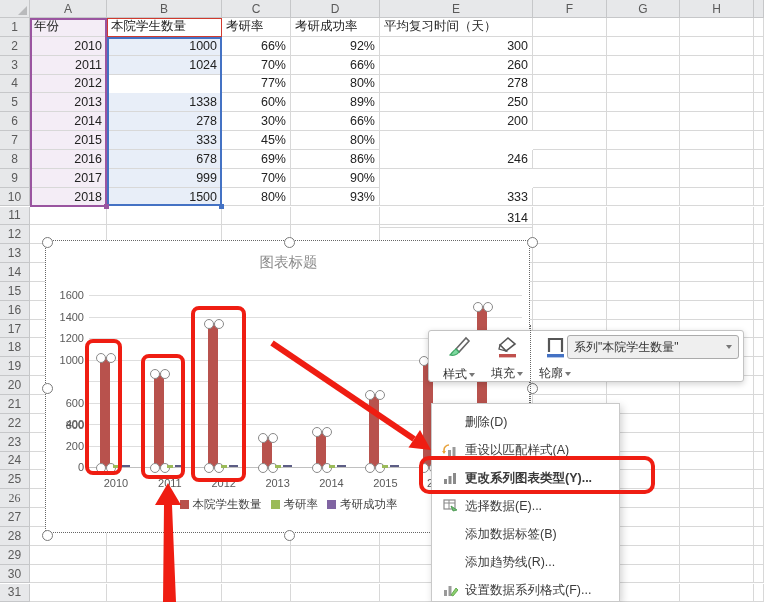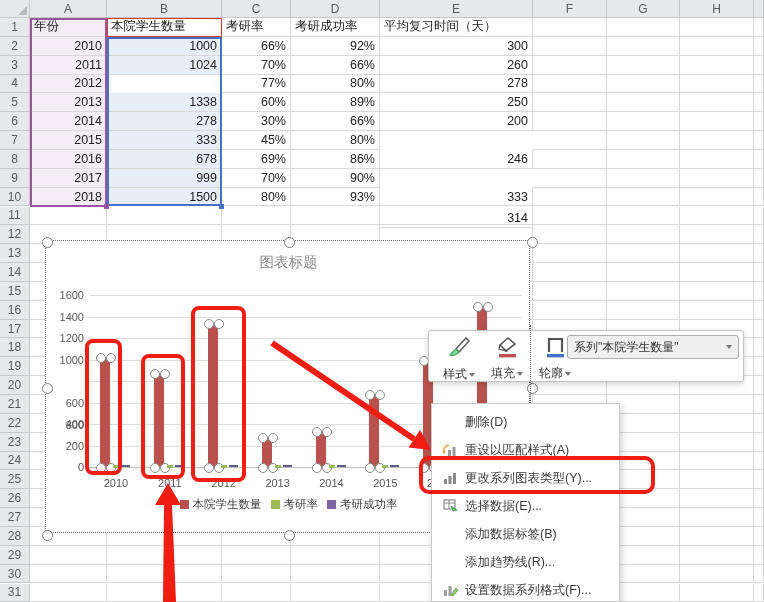--- a/index.html
+++ b/index.html
@@ -297,21 +297,21 @@
       <div class="abs hdr" style="left: 0px; top: 470.4px; width: 30px; height: 18.85px;">25</div>
       <div class="abs cell" style="left: 30px; top: 470.4px; width: 77px; height: 18.85px;"></div>
       <div class="abs cell" style="left: 107px; top: 470.4px; width: 115px; height: 18.85px;"></div>
       <div class="abs cell" style="left: 222px; top: 470.4px; width: 69px; height: 18.85px;"></div>
       <div class="abs cell" style="left: 291px; top: 470.4px; width: 89px; height: 18.85px;"></div>
       <div class="abs cell" style="left: 380px; top: 470.4px; width: 153px; height: 18.85px;"></div>
       <div class="abs cell" style="left: 533px; top: 470.4px; width: 74px; height: 18.85px;"></div>
       <div class="abs cell" style="left: 607px; top: 470.4px; width: 73px; height: 18.85px;"></div>
       <div class="abs cell" style="left: 680px; top: 470.4px; width: 74px; height: 18.85px;"></div>
       <div class="abs cell" style="left: 754px; top: 470.4px; width: 10px; height: 18.85px;"></div>
-      <div class="abs hdr" style="left: 0px; top: 489.25px; width: 30px; height: 18.85px;">26</div>
+      <div class="abs hdr" style="left: 0px; top: 489.25px; width: 30px; height: 18.85px; font-family: Liberation Serif, serif;">26</div>
       <div class="abs cell" style="left: 30px; top: 489.25px; width: 77px; height: 18.85px;"></div>
       <div class="abs cell" style="left: 107px; top: 489.25px; width: 115px; height: 18.85px;"></div>
       <div class="abs cell" style="left: 222px; top: 489.25px; width: 69px; height: 18.85px;"></div>
       <div class="abs cell" style="left: 291px; top: 489.25px; width: 89px; height: 18.85px;"></div>
       <div class="abs cell" style="left: 380px; top: 489.25px; width: 153px; height: 18.85px;"></div>
       <div class="abs cell" style="left: 533px; top: 489.25px; width: 74px; height: 18.85px;"></div>
       <div class="abs cell" style="left: 607px; top: 489.25px; width: 73px; height: 18.85px;"></div>
       <div class="abs cell" style="left: 680px; top: 489.25px; width: 74px; height: 18.85px;"></div>
       <div class="abs cell" style="left: 754px; top: 489.25px; width: 10px; height: 18.85px;"></div>
       <div class="abs hdr" style="left: 0px; top: 508.1px; width: 30px; height: 18.85px;">27</div>
@@ -523,21 +523,21 @@
         <div class="ic">
           <svg width="16" height="16" viewBox="0 0 16 16">
             <rect x="6" y="8" width="3" height="6" fill="#9a9a9a"></rect>
             <rect x="10.5" y="5" width="3" height="9" fill="#9a9a9a"></rect>
             <path d="M7 3 A5 5 0 0 0 2 8 L2 11" fill="none" stroke="#e8a33d" stroke-width="1.6"></path>
             <path d="M0 9 L2 12 L4 9 Z" fill="#e8a33d"></path>
           </svg>
         </div>
         <div class="tx">重设以匹配样式(A)</div>
       </div>
-      <div class="mi" style="top: 60px;">
+      <div class="mi" style="top: 60px; font-weight: bold;">
         <div class="ic">
           <svg width="16" height="16" viewBox="0 0 16 16">
             <rect x="2" y="9" width="3" height="5" fill="#8a8a8a"></rect>
             <rect x="6.5" y="6" width="3" height="8" fill="#8a8a8a"></rect>
             <rect x="11" y="3" width="3" height="11" fill="#8a8a8a"></rect>
           </svg>
         </div>
         <div class="tx">更改系列图表类型(Y)...</div>
       </div>
       <div class="mi" style="top: 88px;">

